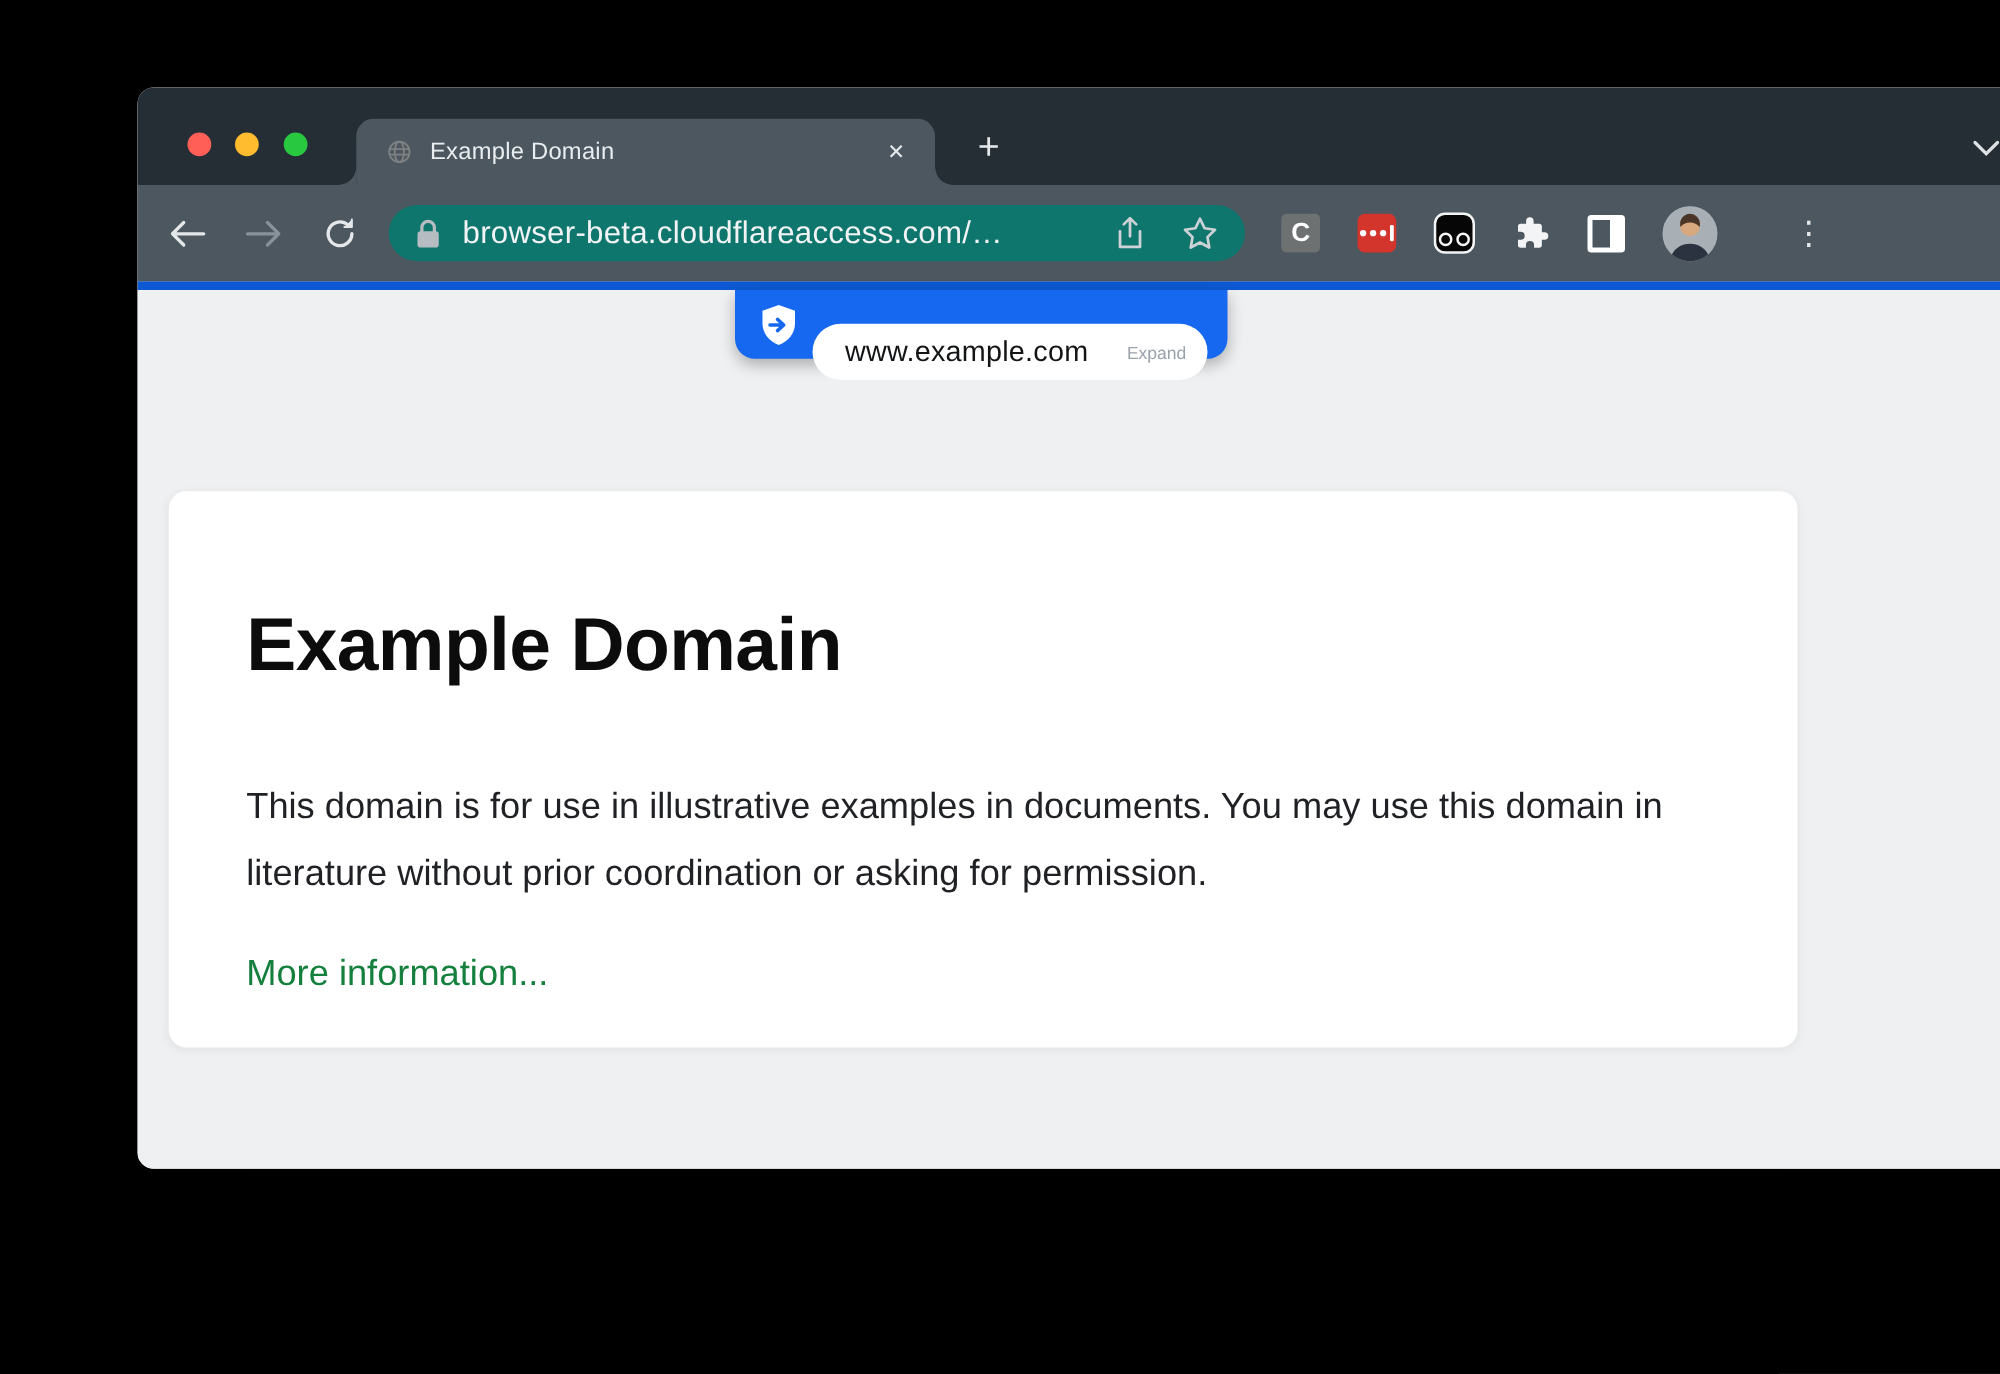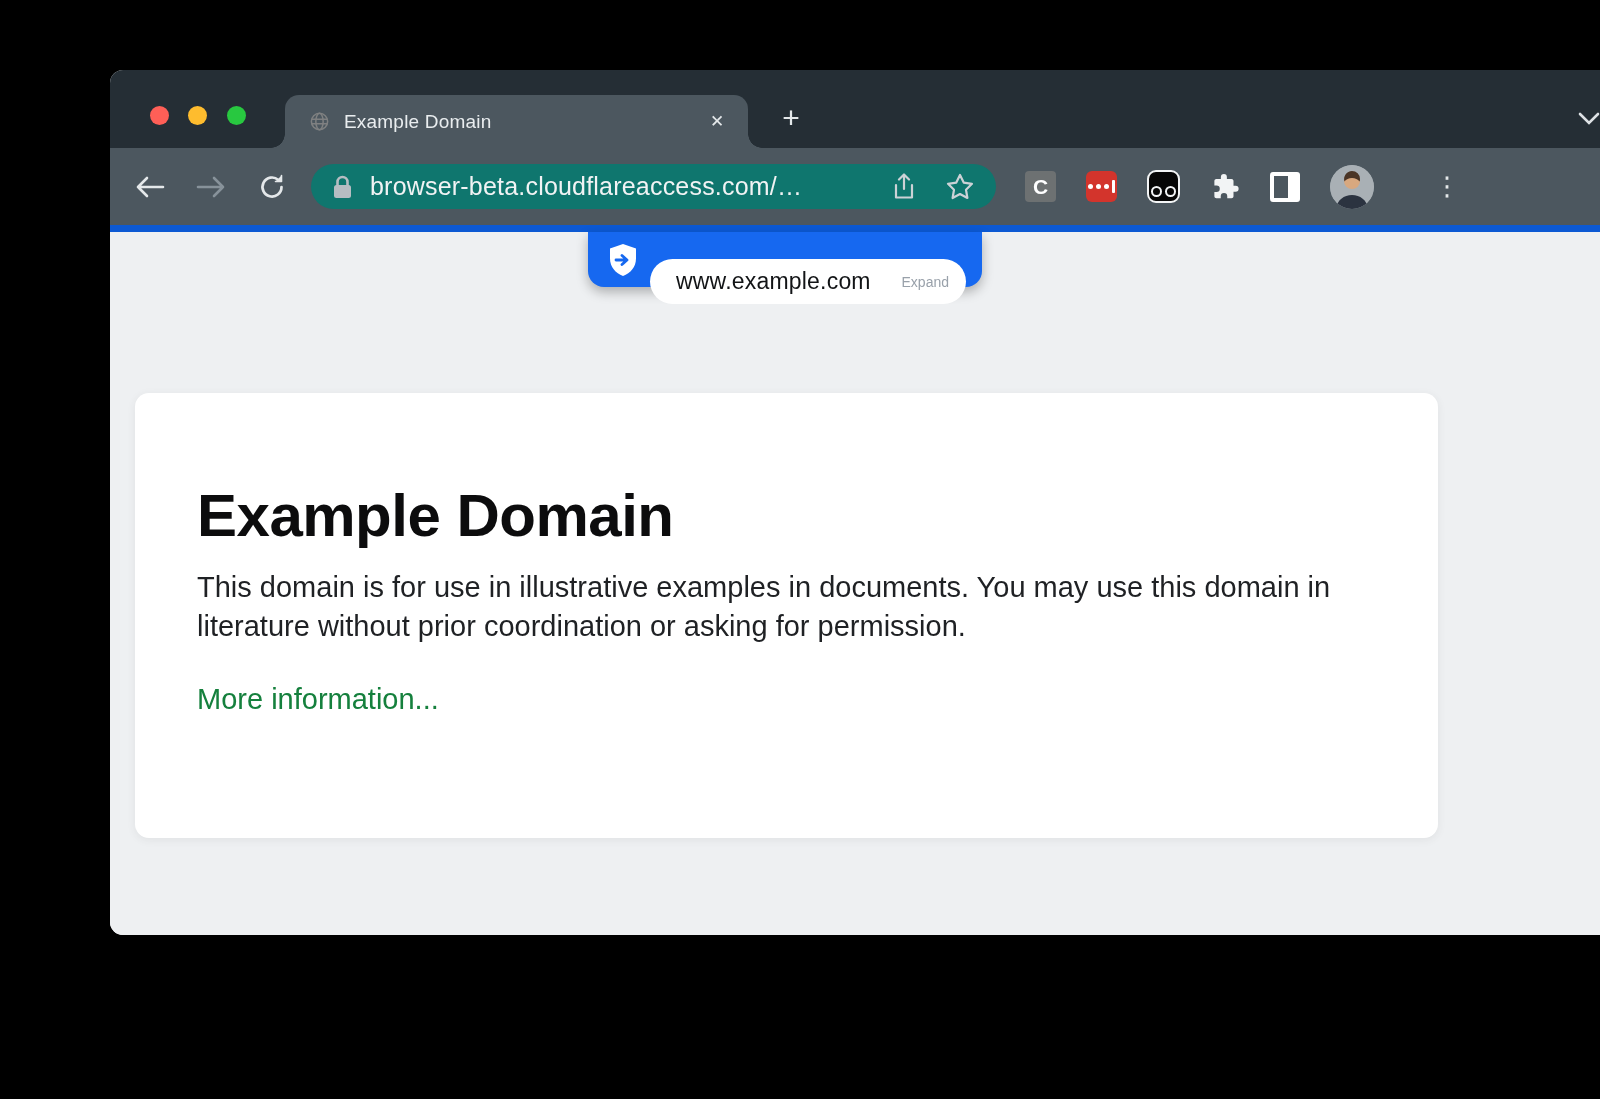--- a/index.html
+++ b/index.html
@@ -78,21 +78,21 @@
   .iso-shield { flex:0 0 auto; margin:0 12px 0 4px; display:flex; }
   .iso-pill { flex:1; height:45px; background:#fff; border-radius:23px;
               display:flex; align-items:center; padding:0 17px 0 26px;margin-top:44px; }
   .iso-host { flex:1; color:#121416; font-size:23px; letter-spacing:.2px; }
   .iso-expand { color:#99a1aa; font-size:14px; cursor:pointer; }
 
   .card { position:absolute; left:25px; top:161px; width:1303px; height:445px;
           background:#fff; border-radius:14px; box-shadow:0 2px 8px rgba(60,64,67,.08);
           padding:88px 62px 0 62px; }
   .card h1 { font-size:60px; font-weight:700; color:#0c0c0d; letter-spacing:-.5px; }
-  .card p { margin-top:18px; font-size:29px; line-height:39px; color:#1f2124; max-width:1150px; }
+  .card p { margin-top:68px; font-size:29px; line-height:54px; color:#1f2124; max-width:1150px; }
   .card a { display:inline-block; margin-top:37px; font-size:29px; color:#15803d;
             text-decoration:none; cursor:pointer; }
 
   .scroll-thumb { position:absolute; right:3px; top:0; width:13px; height:636px;
                   background:#f3f4f6; border:1px solid #e2e4e6; border-radius:7px; }
 </style>
 </head>
 <body>
 
 <div class="window">

